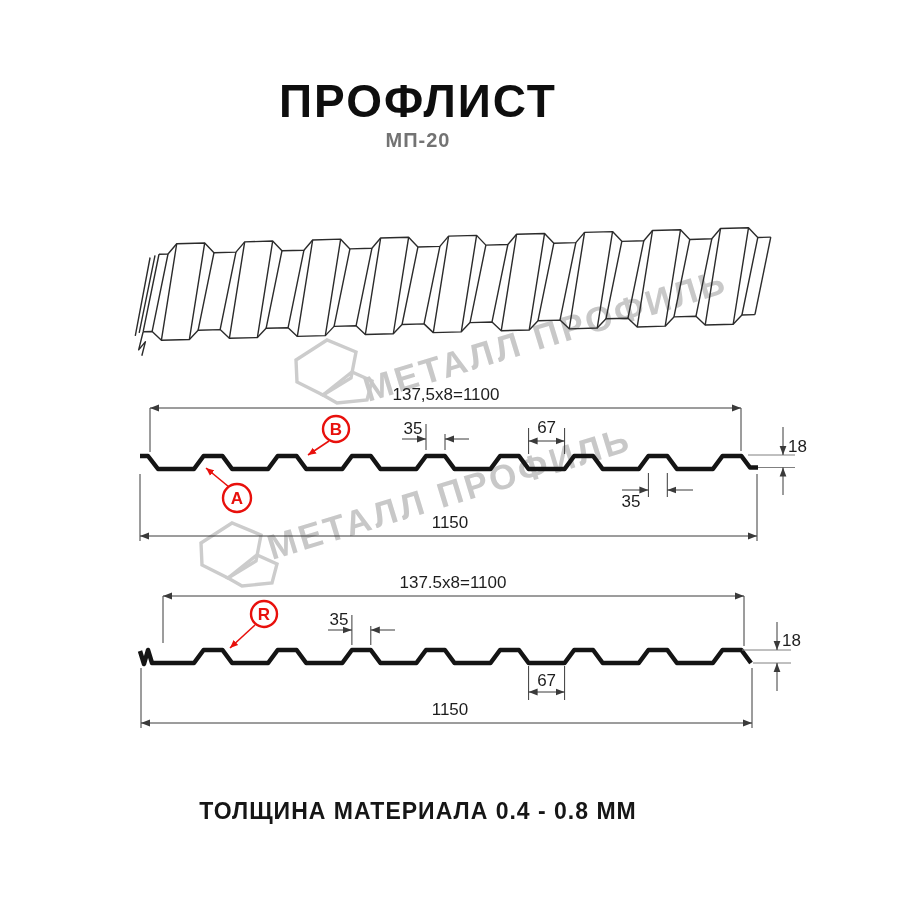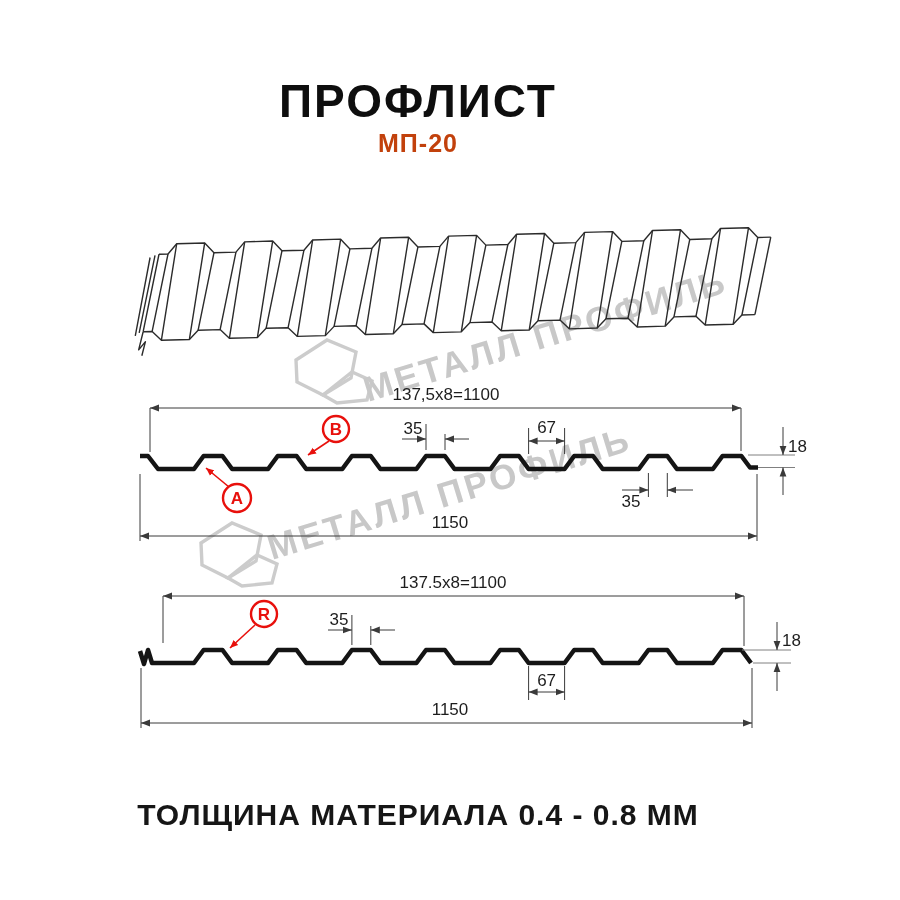--- a/index.html
+++ b/index.html
@@ -1,23 +1,23 @@
 <!DOCTYPE html>
 <html><head>
 <meta charset="utf-8">
 <style>
   html,body{margin:0;padding:0;background:#ffffff;}
   .page{position:relative;width:836px;height:900px;background:#fff;overflow:hidden;
         font-family:"Liberation Sans",sans-serif;}
   .title{position:absolute;top:74px;left:0;right:0;text-align:center;
          font-size:46px;font-weight:800;letter-spacing:2px;color:#0e0e0e;}
   .subtitle{position:absolute;top:129px;left:0;right:0;text-align:center;
-            font-size:25px;font-weight:600;letter-spacing:1px;color:#c2410c;}
+            font-size:20px;font-weight:600;letter-spacing:1px;color:#737373;}
   .footer{position:absolute;top:798px;left:0;right:0;text-align:center;
-          font-size:30px;font-weight:600;letter-spacing:1px;color:#161616;}
+          font-size:23px;font-weight:600;letter-spacing:1px;color:#161616;}
   svg text{font-family:"Liberation Sans",sans-serif;}
   .dimtxt{font-size:17px;fill:#1d1d1d;}
   .redtxt{font-size:17px;font-weight:bold;fill:#e8100c;}
   .wmtxt{font-size:35px;font-weight:bold;letter-spacing:3px;fill:#c8c8c8;}
 </style>
 </head>
 <body>
 
 <div class="page">
 

